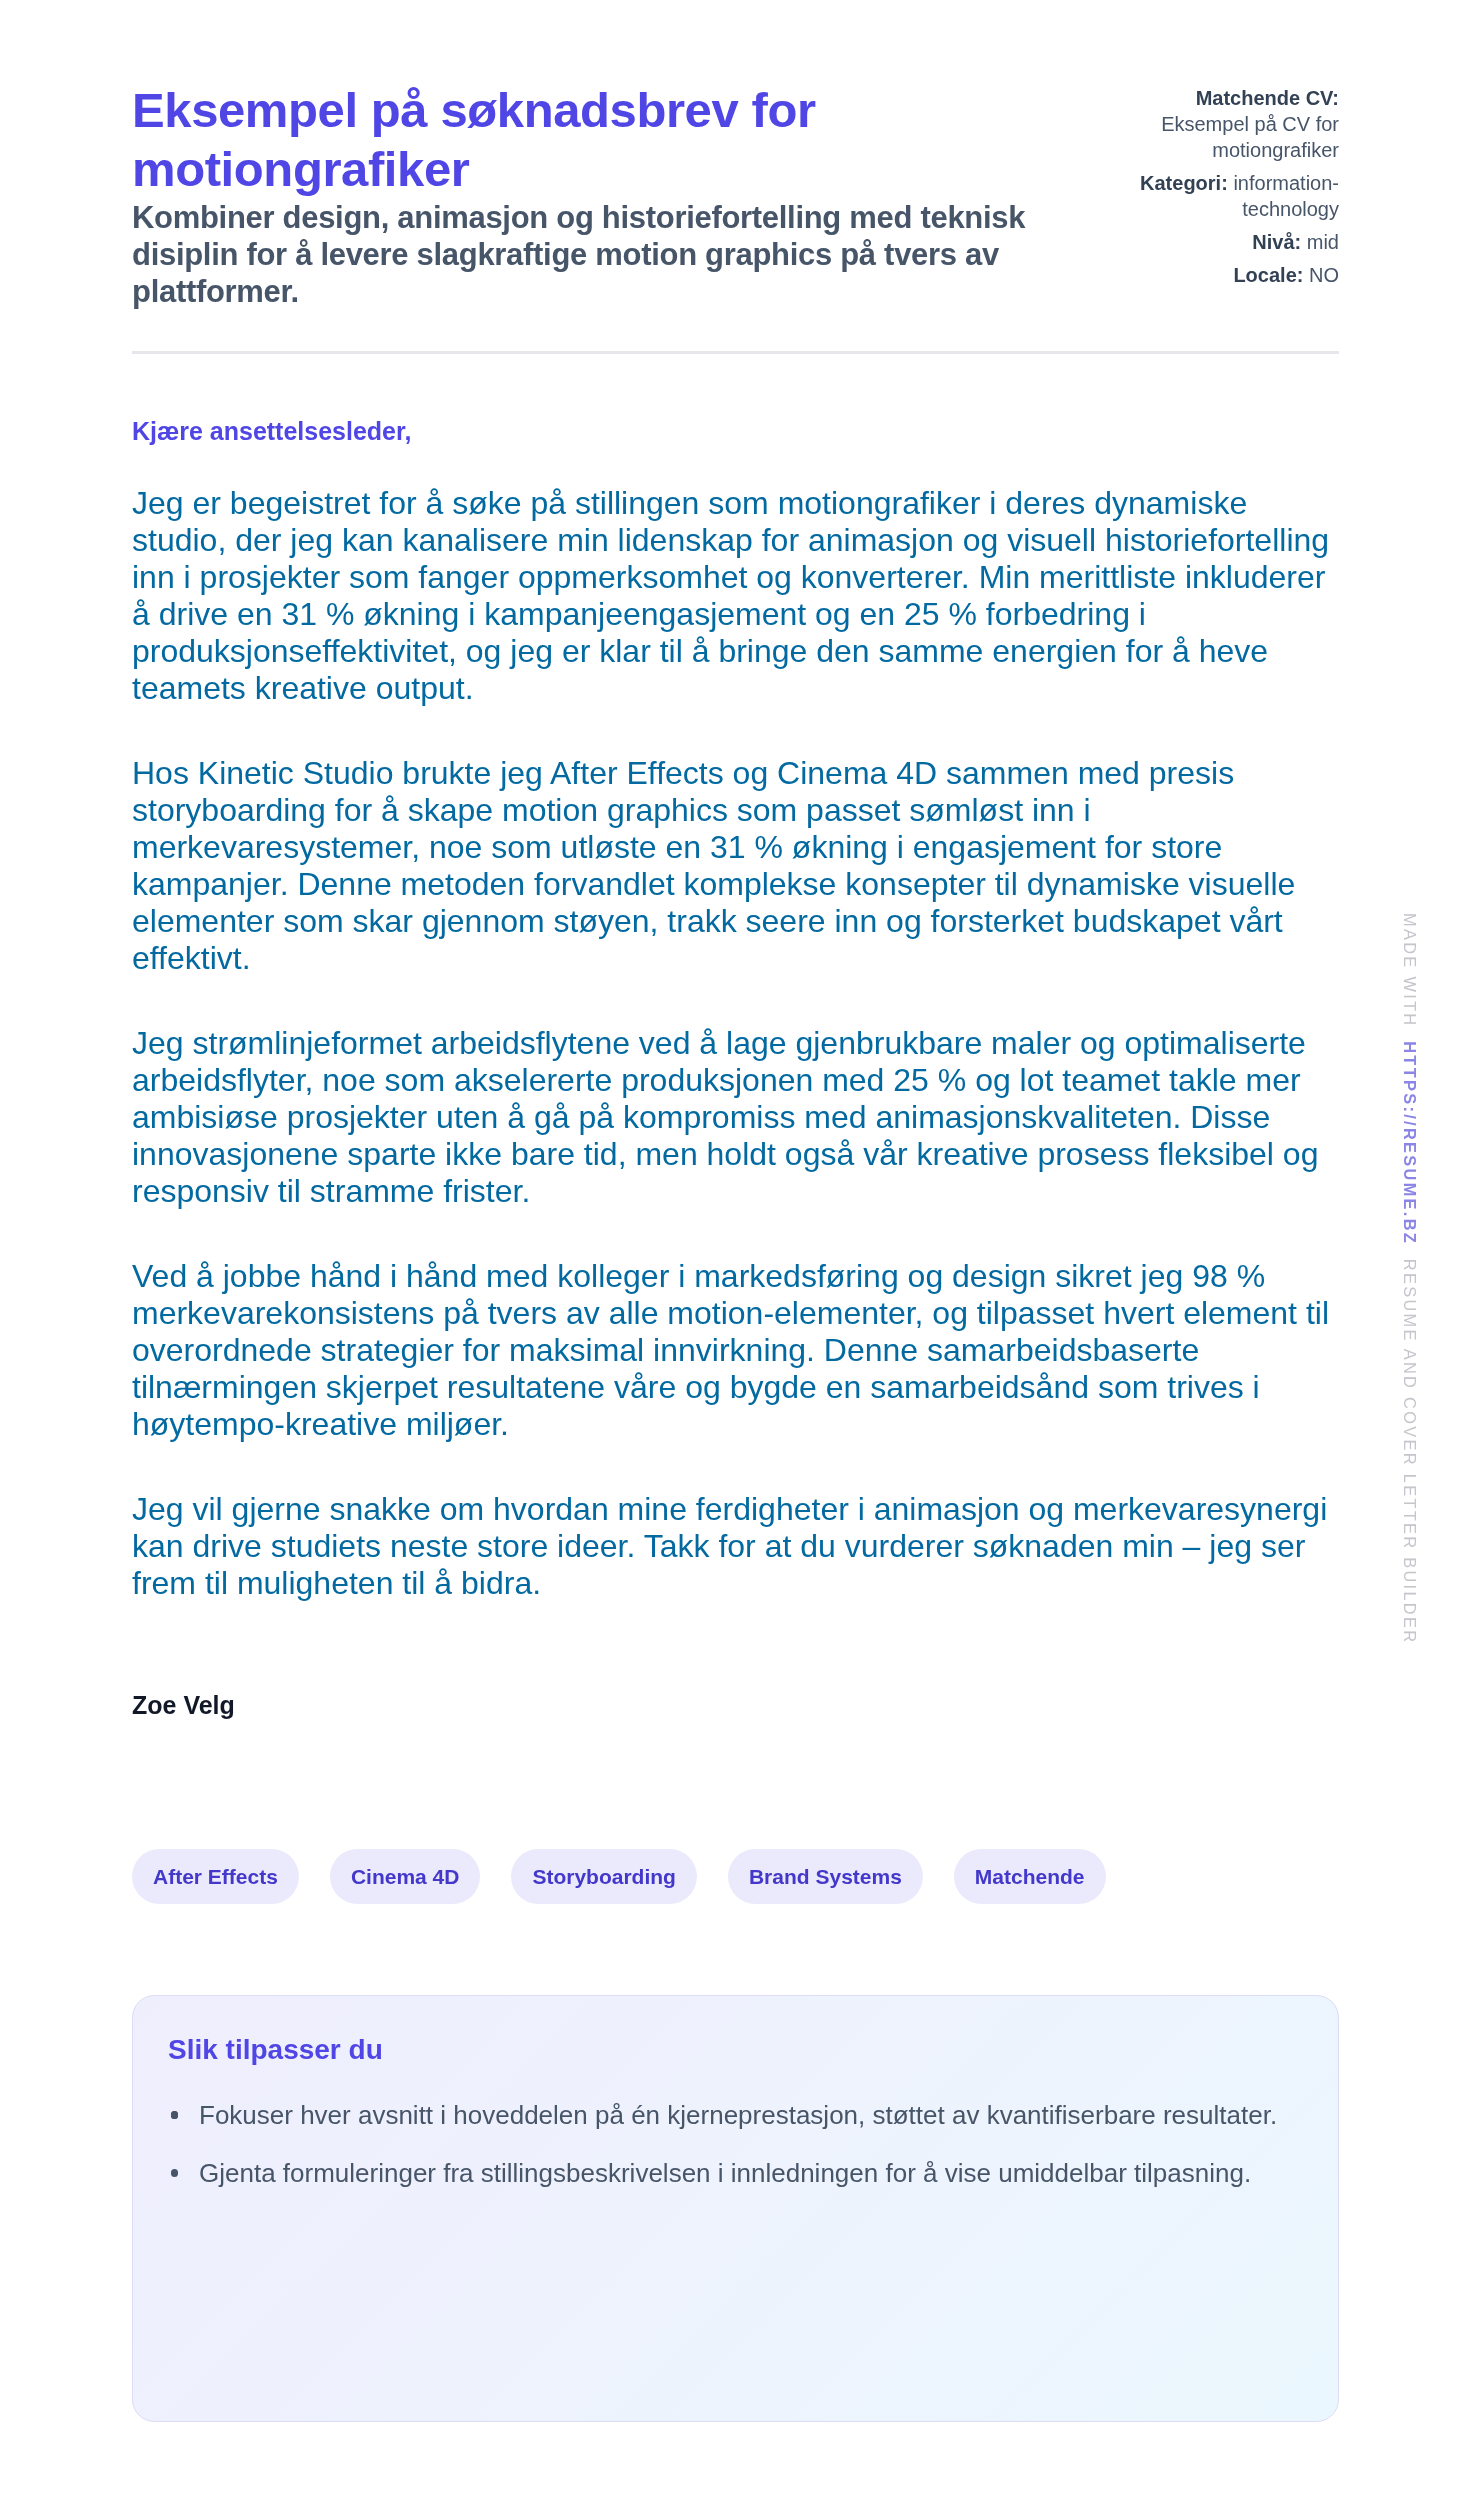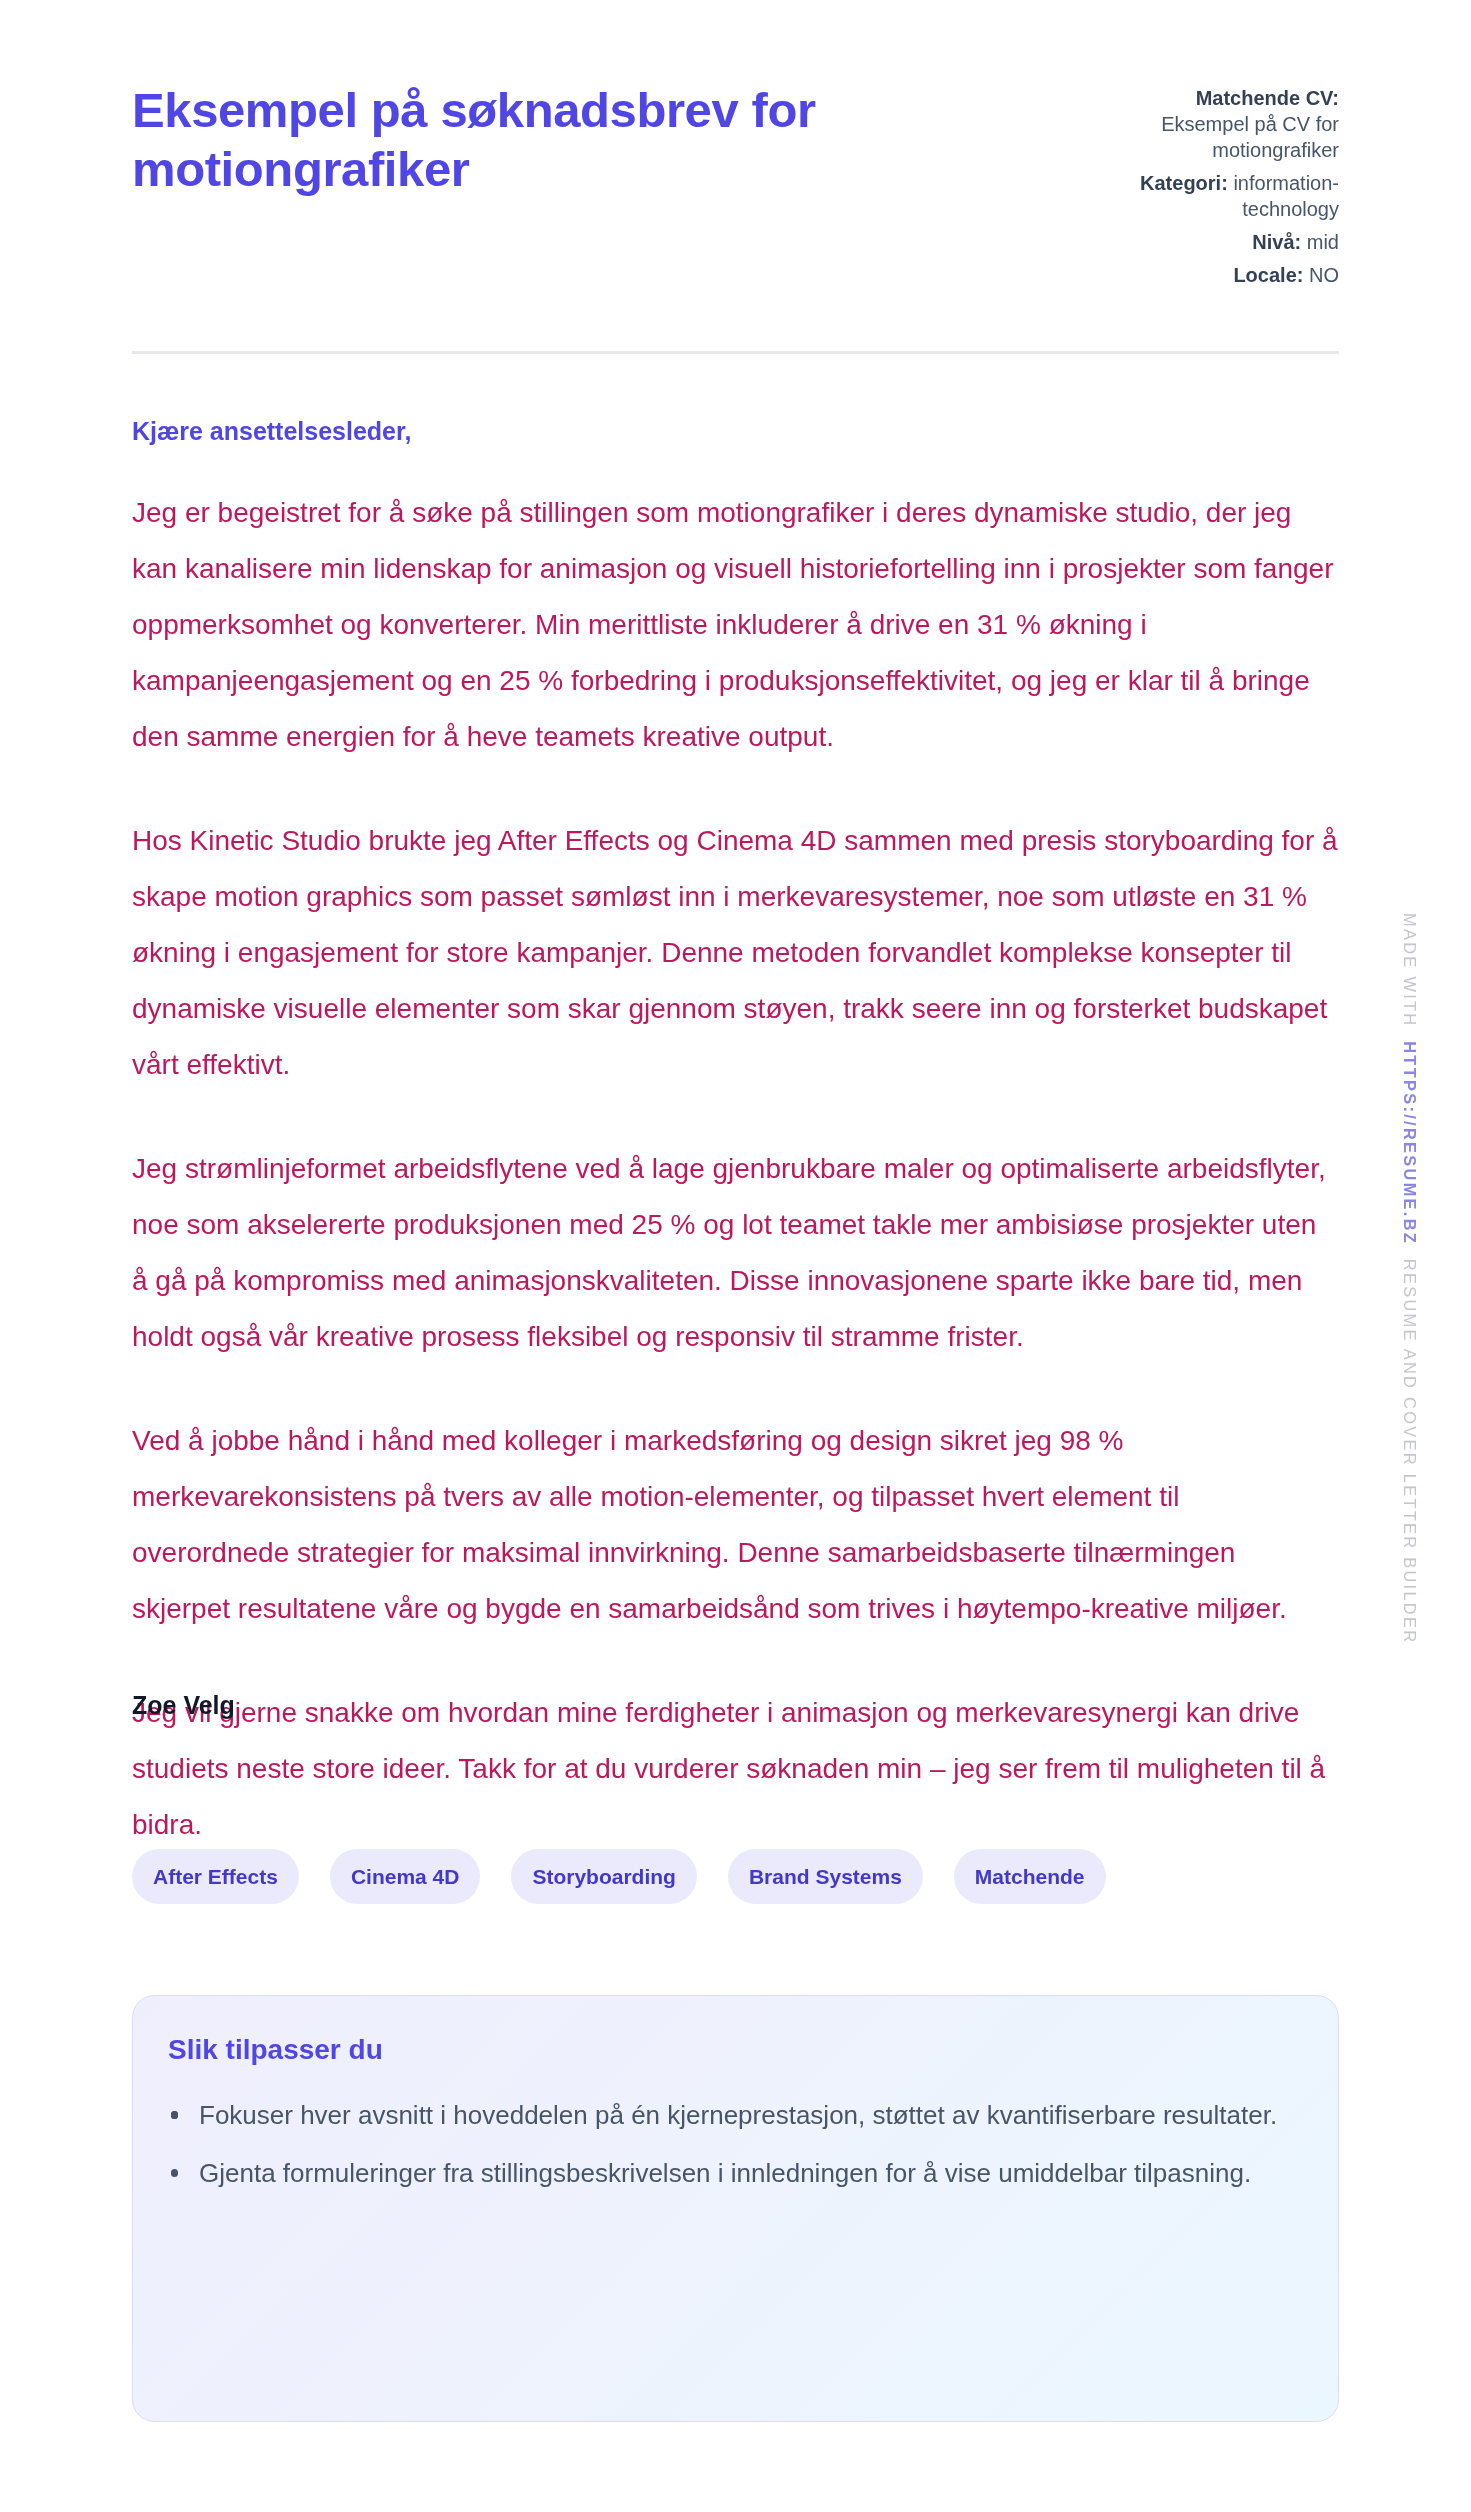--- a/index.html
+++ b/index.html
@@ -15,21 +15,21 @@
 
     .meta { position: absolute; right: 0; top: 3.5px; width: 260px; text-align: right; font-size: 20px; line-height: 26px; color: #475569; }
     .meta .row { margin-bottom: 7px; }
     .meta .k { font-weight: 700; color: #334155; }
 
     .divider { position: absolute; left: 0; top: 351px; width: 1207px; height: 2.6px; background: #e5e7eb; }
 
     .greeting { position: absolute; left: 0; top: 416px; font-size: 25px; font-weight: 700; color: #4f46e5; line-height: 31px; }
 
     .body { position: absolute; left: 0; top: 485px; width: 1207px; }
-    .para { font-size: 28px; line-height: 56px; color: #be185d; margin-bottom: 48px; }
+    .para { font-size: 32px; line-height: 37px; color: #0369a1; margin-bottom: 48px; }
 
     .sig { position: absolute; left: 0; top: 1688px; width: 1207px; }
     .sig-name { font-size: 25px; font-weight: 700; color: #111827; line-height: 35px; }
     .sig-role { margin-top: 17.3px; font-size: 26px; color: #475569; line-height: 35px; }
 
     .tags { position: absolute; left: 0; top: 1849px; display: flex; gap: 31px; }
     .tag { height: 55px; padding: 0 21px; border-radius: 28px; background: #ebe9fc; color: #4338ca; font-size: 21px; font-weight: 600; display: flex; align-items: center; }
 
     .tips { position: absolute; left: 0; top: 1995px; width: 1207px; height: 427px; border: 1.7px solid #dadcf8; border-radius: 22.5px; background: linear-gradient(135deg, #efeefd 0%, #eef3fd 50%, #ebf7fe 100%); padding: 36px 35px 0 35px; }
     .tips-title { font-size: 28px; font-weight: 700; color: #4f46e5; line-height: 35px; }
@@ -42,20 +42,21 @@
     .vertical .link { color: #8b86e6; font-weight: 700; }
   </style>
 </head>
 <body>
 
 <div class="page">
 
   <div class="header">
     <div class="title-wrap">
       <h1 class="title">Eksempel på søknadsbrev for motiongrafiker</h1>
+      <p class="subtitle">Kombiner design, animasjon og historiefortelling med teknisk disiplin for å levere slagkraftige motion graphics på tvers av plattformer.</p>
     </div>
 
     <div class="meta">
       <div class="row">
         <div class="k">Matchende CV:</div>
         <div>Eksempel på CV for motiongrafiker</div>
       </div>
       <div class="row">
         <span class="k">Kategori:</span>
         <span>information-technology</span>

